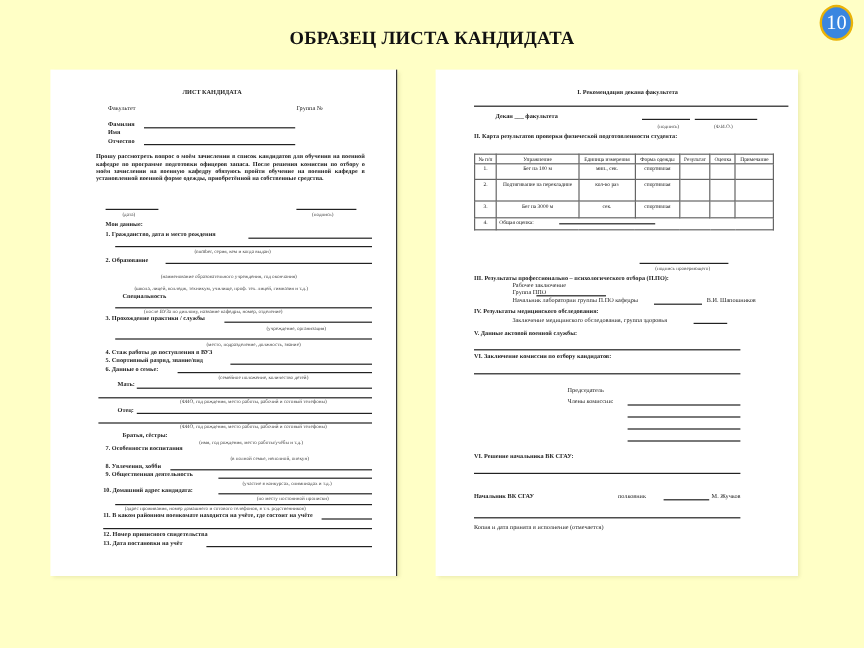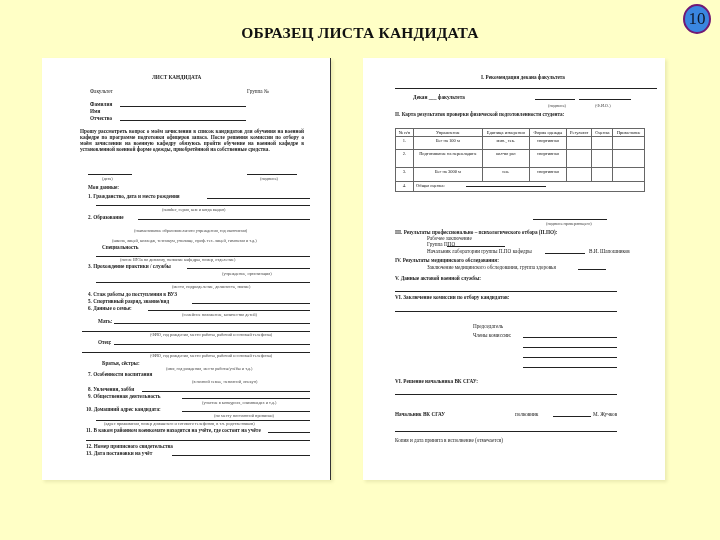--- a/index.html
+++ b/index.html
@@ -1,18 +1,18 @@
 <!DOCTYPE html>
 <html><head>
 <meta charset="utf-8">
 <style>
   html, body { margin:0; padding:0; }
   body { width:720px; height:540px; background:#ffffc6; position:relative; overflow:hidden; font-family:"Liberation Serif", serif; color:#111; }
   .title { position:absolute; left:0; top:24px; width:720px; text-align:center; font-size:15.5px; font-weight:bold; letter-spacing:0.2px; }
-  .badge { position:absolute; left:683px; top:4px; width:28px; height:30px; border-radius:50%; background:#3a86e0; border:2px solid #701a75; box-sizing:border-box; display:flex; align-items:center; justify-content:center; font-size:17px; color:#0f172a; }
+  .badge { position:absolute; left:683px; top:4px; width:28px; height:30px; border-radius:50%; background:#3a86e0; border:2px solid #eab308; box-sizing:border-box; display:flex; align-items:center; justify-content:center; font-size:17px; color:#ffffff; }
   .page { position:absolute; background:#fff; top:58px; height:422px; box-shadow:2px 2px 3px rgba(220,220,160,0.6); }
   .page.left { left:42px; width:288px; border-right:1px solid #333; }
   .page.right { left:363px; width:302px; }
   .p { position:absolute; font-size:5.2px; line-height:6px; white-space:nowrap; color:#222; }
   .b { font-weight:bold; }
   .s { font-size:4.3px; color:#444; }
   .ul { position:absolute; height:0; border-bottom:1px solid #222; }
   .j { white-space:normal; text-align:justify; }
   table.t { position:absolute; border-collapse:collapse; font-size:4.5px; line-height:5px; }
   table.t td { border:1px solid #666; padding:1px 2px; vertical-align:top; text-align:center; }

